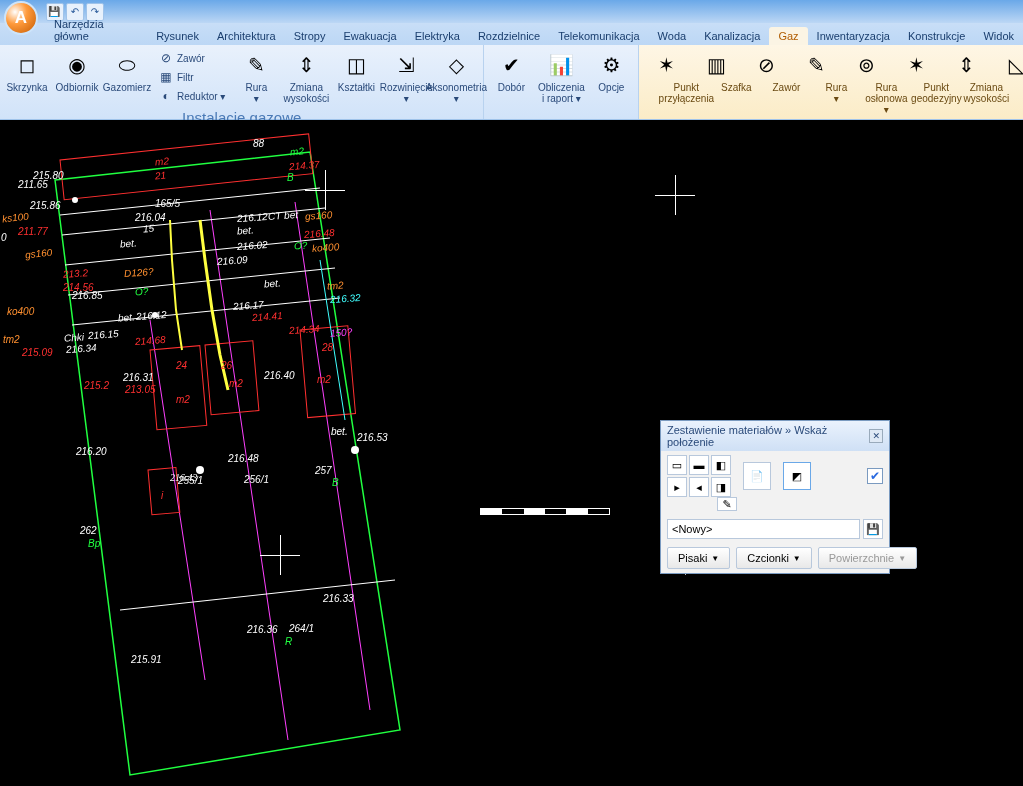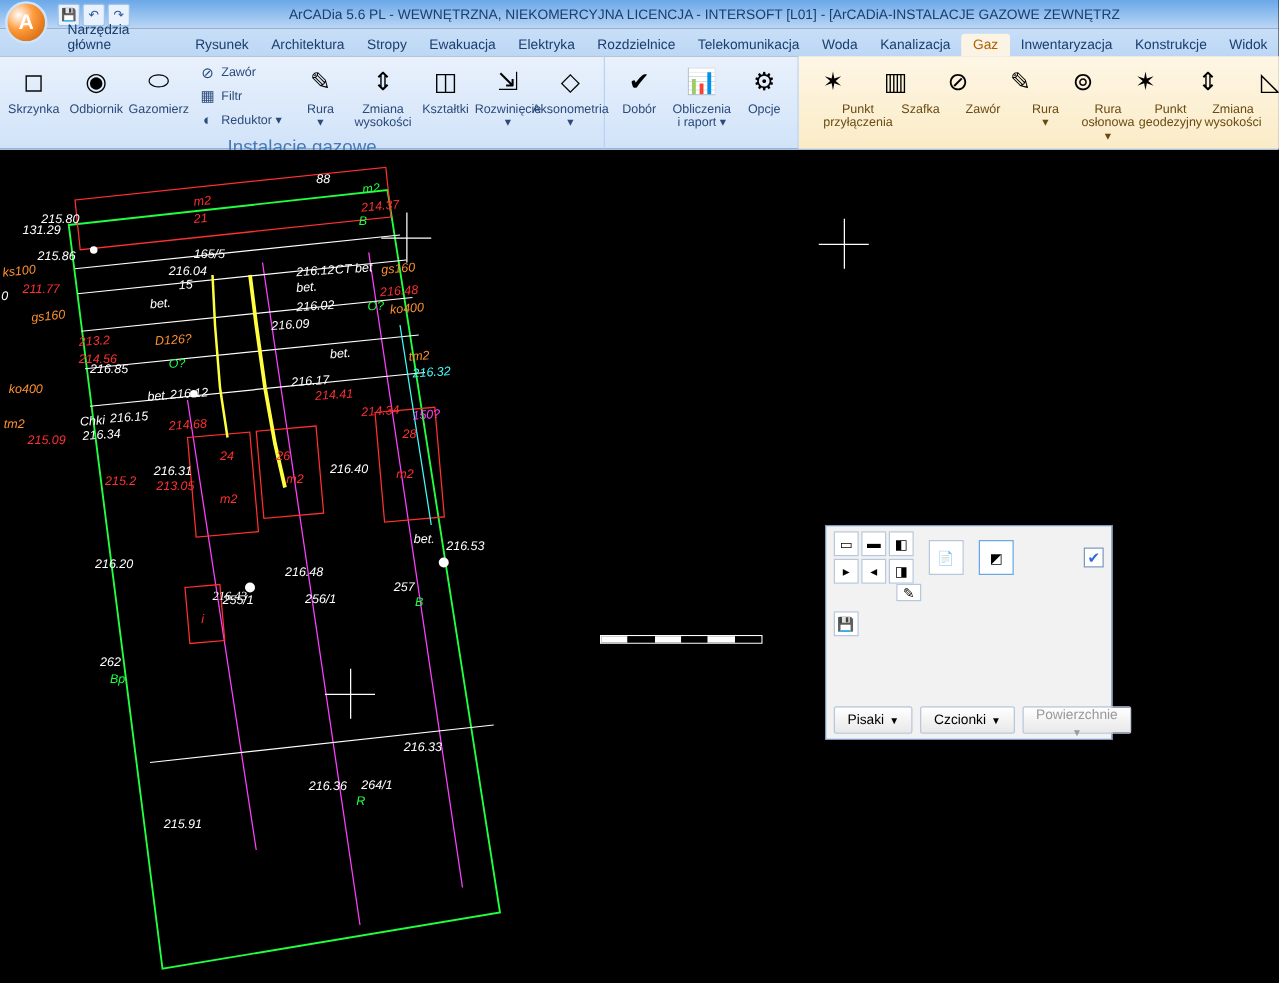--- a/index.html
+++ b/index.html
@@ -52,36 +52,35 @@
 .cross:after{top:50%;left:0;height:1px;width:100%;}
 
 
 .panel { position:absolute; left:660px; top:300px; width:230px; background:#f2f2f2; border:1px solid #7a9ac0; font-size:11px; box-shadow:2px 2px 6px rgba(0,0,0,.4); }
 .panel-title{background:linear-gradient(#eaf2fd,#cfe0f5);padding:3px 6px;font-size:11px;color:#2a4a7a;display:flex;align-items:center;}
 .panel-title .close{margin-left:auto;width:14px;height:14px;border:1px solid #9ab;background:#dfe9f5;font-size:9px;display:flex;align-items:center;justify-content:center;cursor:pointer;}
 .panel-row{display:flex;align-items:center;gap:3px;padding:4px 6px;}
 .tbtn{width:20px;height:20px;border:1px solid #b8c8dc;background:#fff;display:flex;align-items:center;justify-content:center;font-size:11px;cursor:pointer;}
 .tbtn.big{width:28px;height:28px;}
 .panel select,.panel .combo{flex:1;height:20px;border:1px solid #b8c8dc;background:#fff;font-size:11px;padding:0 4px;display:flex;align-items:center;}
-.panel .dbtn{height:22px;padding:0 10px;border:1px solid #b8c8dc;background:linear-gradient(#fff,#e8e8e8);font-size:11px;display:flex;align-items:center;gap:4px;cursor:pointer;border-radius:2px;margin-top:48px;}
-.panel .dbtn.disabled{color:#999;flex-direction:column;}
+.panel .dbtn{height:22px;padding:0 10px;border:1px solid #b8c8dc;background:linear-gradient(#fff,#e8e8e8);font-size:11px;display:flex;align-items:center;gap:4px;cursor:pointer;border-radius:2px;}
+.panel .dbtn.disabled{color:#999;}
 .panel .arrow{font-size:8px;}
 .check{width:16px;height:16px;border:1px solid #7a9ac0;background:#fff;display:flex;align-items:center;justify-content:center;color:#2a6ae0;font-size:12px;}
 </style>
 </head>
 <body>
 
 <div class="titlebar">
   <div class="orb">A</div>
   <div class="qat">
     <span>💾</span>
     <span>↶</span>
     <span>↷</span>
   </div>
-  <div class="title-text">ArCADia 5.6 PL - WEWNĘTRZNA, NIEKOMERCYJNA LICENCJA - INTERSOFT [L01] - [ArCADiA-INSTALACJE GAZOWE ZEWNĘTRZ</div>
 </div>
 
 <div class="tabstrip" id="tabstrip">
     <div class="tab">Narzędzia główne</div>
     <div class="tab">Rysunek</div>
     <div class="tab">Architektura</div>
     <div class="tab">Stropy</div>
     <div class="tab">Ewakuacja</div>
     <div class="tab">Elektryka</div>
     <div class="tab">Rozdzielnice</div>
@@ -236,21 +235,21 @@
   </svg>
 
   <div id="canvas-labels">
       <span class="lbl w" style="left: 253px; top: 18px;">88</span>
       <span class="lbl g" style="left: 290px; top: 26px; transform: rotate(-5deg);">m2</span>
       <span class="lbl r" style="left: 289px; top: 40px; transform: rotate(-5deg);">214.37</span>
       <span class="lbl r" style="left: 155px; top: 36px; transform: rotate(-5deg);">m2</span>
       <span class="lbl r" style="left: 155px; top: 50px; transform: rotate(-5deg);">21</span>
       <span class="lbl g" style="left: 287px; top: 52px;">B</span>
       <span class="lbl w" style="left: 18px; top: 50px; margin-left: 15px;">215.80</span>
-      <span class="lbl w" style="left: 18px; top: 59px;">131.29</span>
+      <span class="lbl w" style="left: 18px; top: 59px;">211.65</span>
       <span class="lbl w" style="left: 30px; top: 80px;">215.86</span>
       <span class="lbl w" style="left: 155px; top: 78px;">165/5</span>
       <span class="lbl w" style="left: 135px; top: 92px;">216.04</span>
       <span class="lbl w" style="left: 237px; top: 92px; transform: rotate(-4deg);">216.12</span>
       <span class="lbl w" style="left: 268px; top: 90px; transform: rotate(-4deg);">CT bet</span>
       <span class="lbl o" style="left: 305px; top: 90px; transform: rotate(-4deg);">gs160</span>
       <span class="lbl o" style="left: 2px; top: 92px; transform: rotate(-6deg);">ks100</span>
       <span class="lbl r" style="left: 18px; top: 106px;">211.77</span>
       <span class="lbl w" style="left: 1px; top: 112px;">0</span>
       <span class="lbl r" style="left: 304px; top: 108px; transform: rotate(-4deg);">216.48</span>
@@ -320,20 +319,24 @@
       <div></div>
       <div></div>
   </div>
 
   <div class="cross" style="left:305px;top:50px;"></div>
   <div class="cross" style="left:655px;top:55px;"></div>
   <div class="cross" style="left:260px;top:415px;"></div>
   <div class="cross" style="left:665px;top:415px;"></div>
 
   <div class="panel">
+    <div class="panel-title">
+      <span>Zestawienie materiałów » Wskaż położenie</span>
+      <span class="close">✕</span>
+    </div>
     <div class="panel-row">
       <div style="display:grid;grid-template-columns:repeat(3,20px);gap:2px;">
         <div class="tbtn">▭</div>
         <div class="tbtn">▬</div>
         <div class="tbtn">◧</div>
         <div class="tbtn">▸</div>
         <div class="tbtn">◂</div>
         <div class="tbtn">◨</div>
       </div>
       <div style="width:6px;"></div>
@@ -342,20 +345,23 @@
       <div class="tbtn big" style="border-color:#6aa8e8;">◩</div>
       <div style="flex:1;"></div>
       <div class="check">✔</div>
     </div>
     <div class="panel-row" style="padding-top:0;">
       <div style="display:flex;flex-direction:column;gap:2px;margin-left:50px;margin-top:-4px;">
         <div class="tbtn" style="width:20px;height:14px;">✎</div>
       </div>
     </div>
     <div class="panel-row">
+      <div class="combo">
+        <span>&lt;Nowy&gt;</span>
+      </div>
       <div class="tbtn">💾</div>
     </div>
     <div class="panel-row" style="gap:6px;">
       <div class="dbtn">
           <span>Pisaki</span>
           <span class="arrow">▼</span>
         </div>
       <div class="dbtn">
           <span>Czcionki</span>
           <span class="arrow">▼</span>

